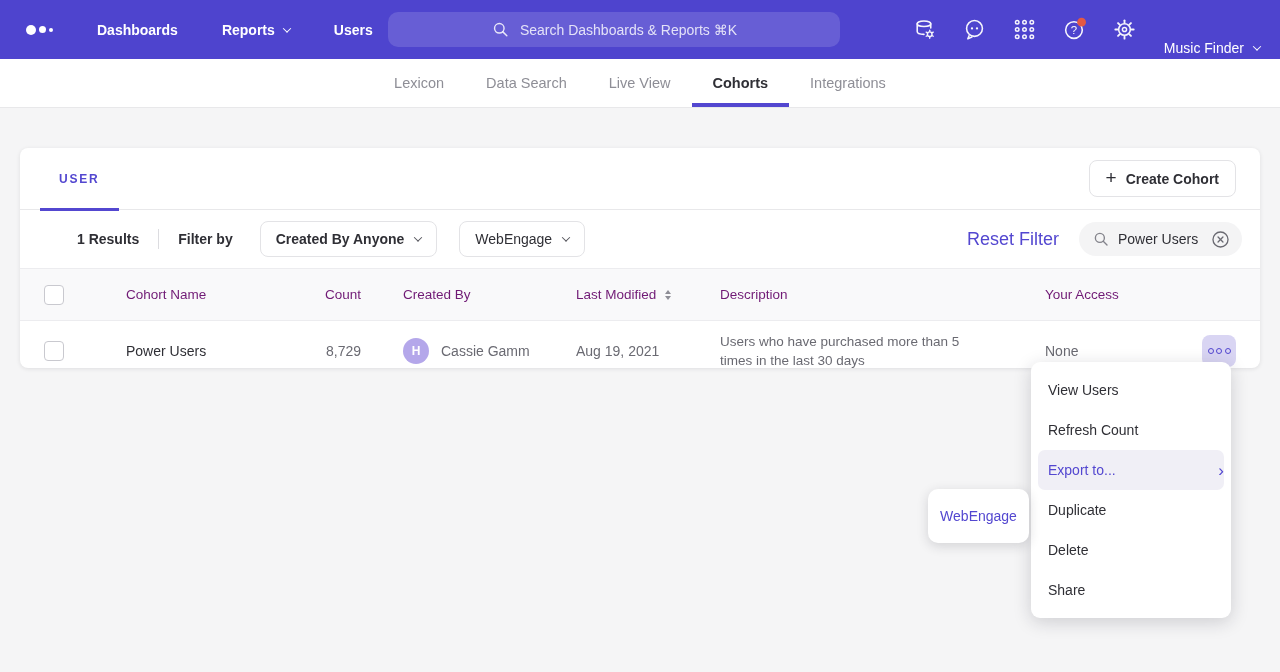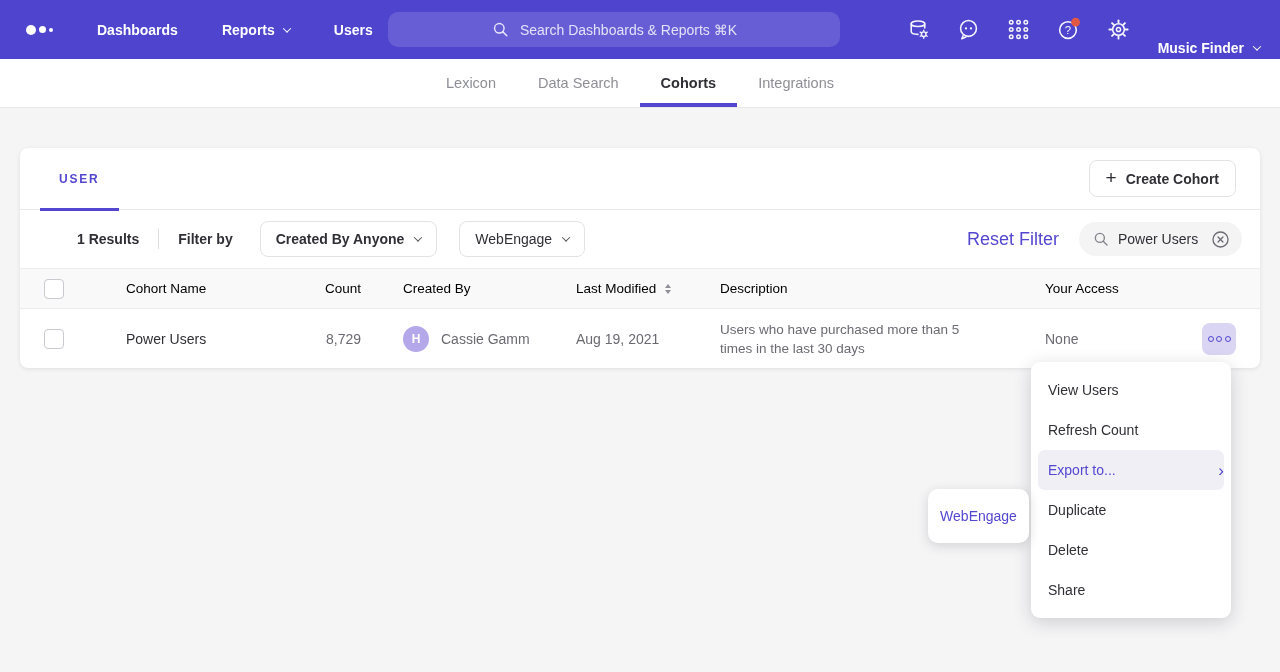--- a/index.html
+++ b/index.html
@@ -13,21 +13,21 @@
   .logo .d2{width:7px;height:7px;border-radius:50%;background:#fff;}
   .logo .d3{width:4px;height:4px;border-radius:50%;background:#fff;}
   .nav-links { display:flex; align-items:center; margin-left:44px; gap:44px; }
   .nav-link { color:#fff; font-size:14px; font-weight:600; display:flex; align-items:center; gap:9px; cursor:pointer; }
   .chev { display:inline-block; width:6px; height:6px; border-right:1.6px solid currentColor; border-bottom:1.6px solid currentColor; transform:rotate(45deg) translate(-1px,-1px); }
   .nav-search { position:absolute; left:388px; top:12px; width:452px; height:35px; border-radius:10px;
     background:rgba(255,255,255,0.14); display:flex; align-items:center; justify-content:center; gap:10px;
     color:rgba(255,255,255,0.82); font-size:14px; cursor:text; }
   .nav-right { margin-left:auto; display:flex; align-items:center; gap:25px; }
   .nav-ic { width:25px; height:25px; cursor:pointer; position:relative; opacity:.95; }
-  .project { color:#fff; font-size:14px; font-weight:700; display:flex; align-items:center; gap:10px; cursor:pointer; margin-left:2px;margin-top:36px; }
+  .project { color:#fff; font-size:14px; font-weight:400; display:flex; align-items:center; gap:10px; cursor:pointer; margin-left:2px;margin-top:36px; }
 
   
   .subnav { height:49px; background:#fff; border-bottom:1px solid #e8e8ea; display:flex; justify-content:center; }
   .tab { position:relative; padding:0 21px; display:flex; align-items:center; font-size:14.5px; color:#8e8e96; cursor:pointer; }
   .tab.active { color:#2f2f35; font-weight:600; }
   .tab.active::after { content:""; position:absolute; left:0; right:0; bottom:0; height:4px; background:#5347d0; }
 
   
   .card { margin:40px 20px 0; width:1240px; height:220px; background:#fff; border-radius:8px;
     box-shadow:0 1px 4px rgba(25,25,35,.1); }
@@ -48,22 +48,22 @@
   .dd .chev { color:#55555c; }
   .reset { margin-left:auto; color:#5347d0; font-size:18px; font-weight:400; cursor:pointer; }
   .f-search { margin-left:20px; width:163px; height:34px; background:#f4f4f5; border-radius:17px;
     display:flex; align-items:center; padding:0 10px 0 13px; gap:8px; }
   .f-search input { border:none; background:transparent; outline:none; width:84px; font-size:14px;
     color:#2f2f35; font-family:"Liberation Sans", sans-serif; }
 
   
   .thead, .trow { display:grid; grid-template-columns:82px 179px 98px 173px 144px 316px 161px 1fr;
     align-items:center; padding:0 24px; }
-  .thead { height:41px; background:#f9f9fa; border-top:1px solid #ececef; border-bottom:1px solid #ececef;
-    font-size:13.5px; color:#000000; }
+  .thead { height:53px; background:#f9f9fa; border-top:1px solid #ececef; border-bottom:1px solid #ececef;
+    font-size:13.5px; color:#701a75; }
   .trow { height:60px; font-size:14px; color:#6a6a72; }
   .col-count { text-align:right; padding-right:42px; }
   .cbox { width:20px; height:20px; border:1.5px solid #c9c9cf; border-radius:4px; background:#fff; cursor:pointer; }
   .mod-head { display:flex; align-items:center; gap:9px; cursor:pointer; }
   .sort { display:flex; flex-direction:column; gap:2px; }
   .sort i { display:block; width:0; height:0; border-left:3.5px solid transparent; border-right:3.5px solid transparent; }
   .sort .up { border-bottom:4px solid #8e8e96; }
   .sort .dn { border-top:4px solid #8e8e96; }
   .c-name { color:#2f2f35; font-weight:500; cursor:pointer; }
   .creator { display:flex; align-items:center; gap:12px; }
@@ -174,20 +174,21 @@
     <span class="project">
       <span>Music Finder</span>
       <span class="chev"></span>
     </span>
   </div>
 </div>
 
 <div class="subnav">
   <div class="tab">Lexicon</div>
   <div class="tab">Data Search</div>
+  <div class="tab">Live View</div>
   <div class="tab active">Cohorts</div>
   <div class="tab">Integrations</div>
 </div>
 
 <div class="card">
 
   <div class="card-head">
     <div class="user-tab">USER</div>
     <button class="btn" style="margin-left:auto;">
       <span class="plus">+</span>

